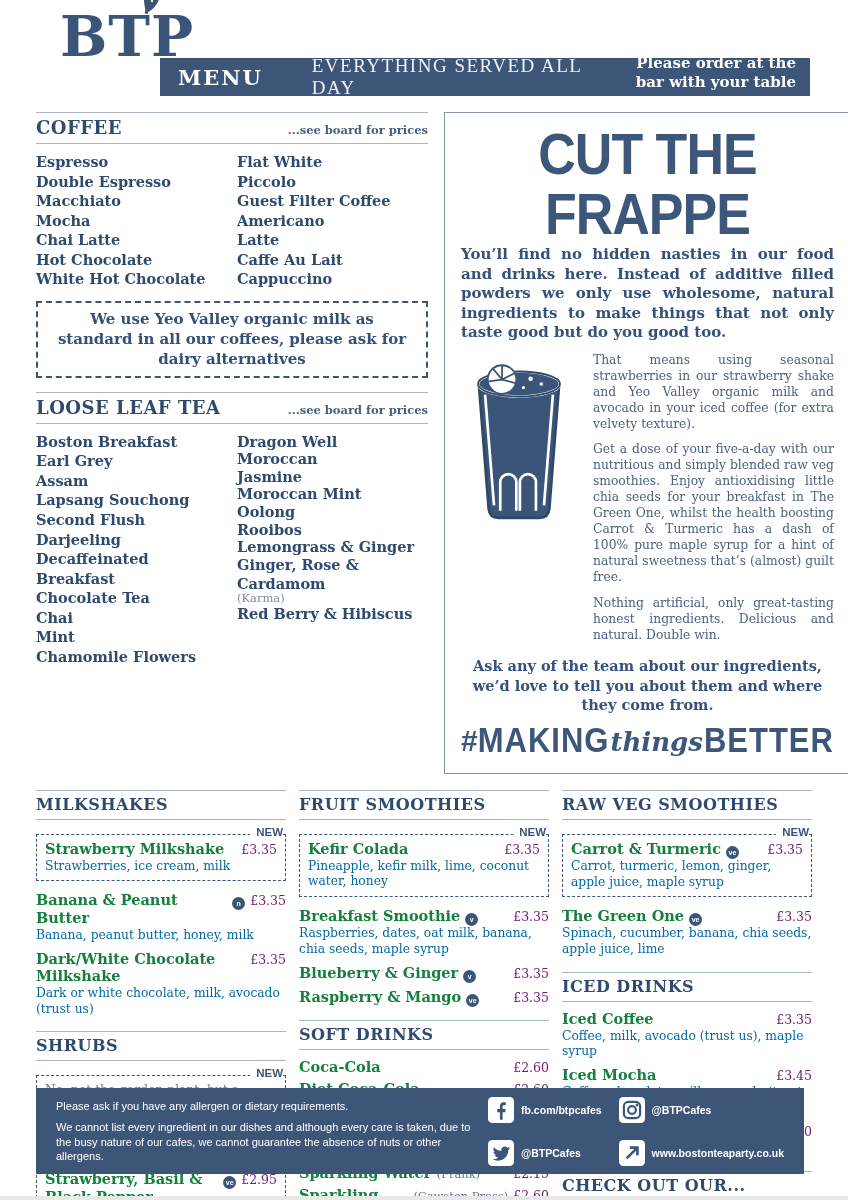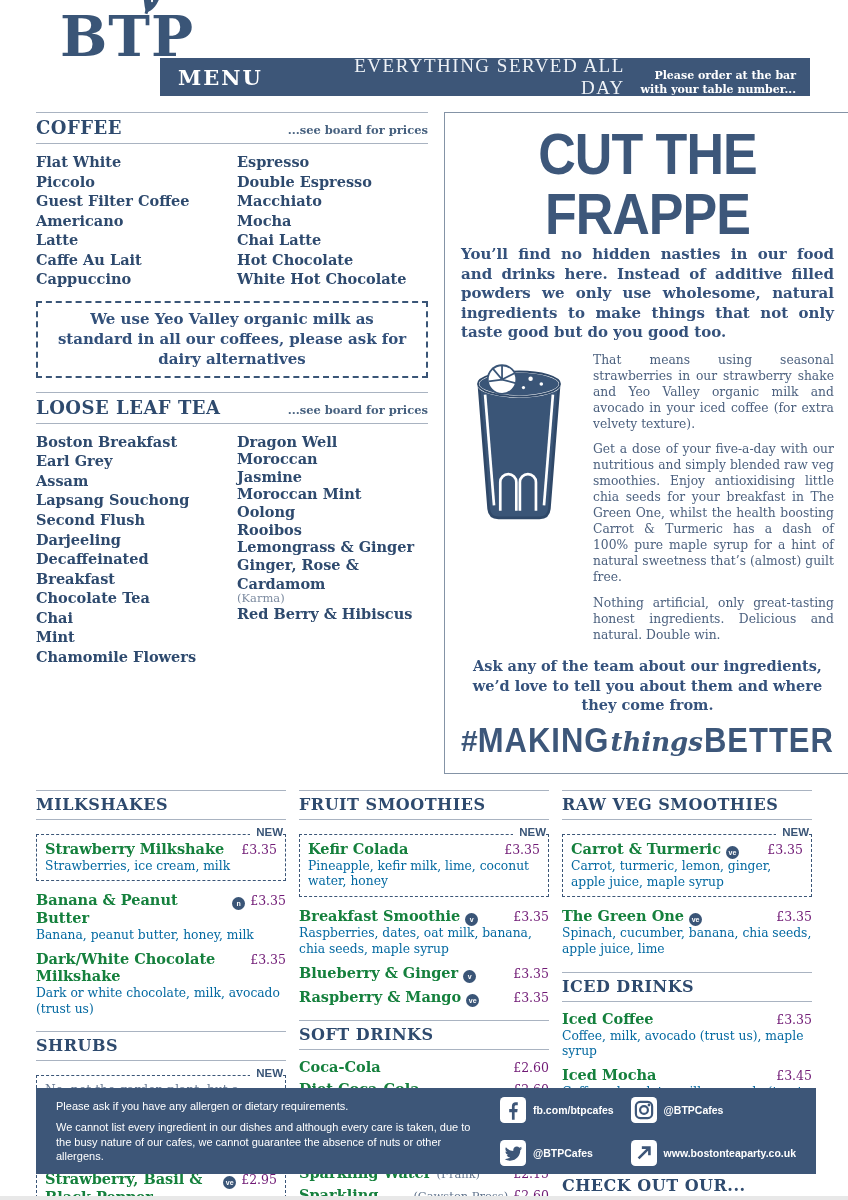--- a/index.html
+++ b/index.html
@@ -11,23 +11,23 @@
   .logo-letters{font-weight:bold;font-size:56px;line-height:1;color:#3a5577;letter-spacing:1px;}
   .leaf{position:absolute;left:80px;top:-44px;width:26px;height:46px;background:#3a5577;
         border-radius:100% 0 100% 0;transform:rotate(-14deg);}
   .leaf::after{content:"";position:absolute;left:11px;top:8px;width:2px;height:30px;background:#ffffff;
         transform:rotate(14deg);border-radius:2px;}
   .leaf-stem{position:absolute;left:86px;top:-4px;width:3px;height:10px;background:#3a5577;transform:rotate(18deg);}
   .topbar{position:absolute;left:160px;right:38px;top:58px;height:38px;background:#3d5678;
           display:flex;align-items:center;color:#fff;}
   .topbar .menu-word{font-weight:bold;font-size:21px;letter-spacing:2px;margin-left:18px;}
   .topbar .tagline{font-family:"Liberation Serif",serif;font-size:19px;letter-spacing:1.5px;margin-left:49px;
-          color:#eef2f7;font-weight:400;text-align:right;}
+          color:#eef2f7;font-weight:400;}
   .topbar .order-note{margin-left:auto;margin-right:14px;text-align:right;font-weight:bold;
-          font-size:11px;line-height:1.3;width:175px;margin-top:12px;}
+          font-size:15px;line-height:1.3;width:175px;margin-top:12px;}
 
   
   .main{position:absolute;left:36px;right:36px;top:112px;}
   .row1{display:grid;grid-template-columns:392px 1fr;gap:16px;}
   .row2{display:grid;grid-template-columns:repeat(3,1fr);gap:13px;margin-top:16px;align-items:start;}
 
   
   .sec-head{border-top:1.5px solid #a9b3c1;border-bottom:1.5px solid #a9b3c1;
             display:flex;align-items:baseline;justify-content:space-between;
             padding:4px 0 5px;margin-bottom:8px;}
@@ -76,21 +76,21 @@
   .tight .mi{margin-bottom:4.5px;}
 
   
   .featured{position:relative;border:1.6px dashed #3a5577;padding:5px 8px 4px;margin:14px 0 10px;}
   .new-tag{position:absolute;top:-9px;right:2px;background:#fff;padding:0 0 0 6px;
            font-family:"Liberation Sans",sans-serif;font-weight:bold;font-size:11.5px;color:#3a5577;text-align:center;}
   .featured .mi{margin-bottom:2px;}
   .shrub-note{font-size:12.3px;line-height:1.3;color:#6b7d96;margin:2px 0 7px;}
 
   
-  .footer{position:absolute;left:36px;right:32px;bottom:22px;height:86px;background:#3d5678;
+  .footer{position:absolute;left:36px;right:44px;bottom:22px;height:86px;background:#3d5678;
           color:#fff;display:flex;align-items:center;padding:0 20px;box-sizing:border-box;margin-top:41px;}
   .foot-left{max-width:430px;font-family:"Liberation Sans",sans-serif;}
   .foot-left p{margin:0 0 7px;font-size:11px;line-height:1.3;}
   .foot-left p:last-child{margin:0;}
   .socials{margin-left:auto;display:grid;grid-template-columns:auto auto;column-gap:26px;row-gap:10px;gap:17px;}
   .social{display:flex;align-items:center;gap:7px;text-decoration:none;color:#fff;}
   .social-label{font-family:"Liberation Sans",sans-serif;font-weight:bold;font-size:10.5px;}
   .sicon{width:26px;height:26px;flex:0 0 auto;}
 </style>
 </head>
@@ -114,36 +114,36 @@
     <div class="row1">
       <div>
 
         <section>
           <div class="sec-head">
             <h3 class="sec-title">COFFEE</h3>
             <span class="board-note">...see board for prices</span>
           </div>
           <div class="twocol">
             <div>
+                <div class="li">Espresso</div>
+                <div class="li">Double Espresso</div>
+                <div class="li">Macchiato</div>
+                <div class="li">Mocha</div>
+                <div class="li">Chai Latte</div>
+                <div class="li">Hot Chocolate</div>
+                <div class="li">White Hot Chocolate</div>
+              </div>
+            <div>
                 <div class="li">Flat White</div>
                 <div class="li">Piccolo</div>
                 <div class="li">Guest Filter Coffee</div>
                 <div class="li">Americano</div>
                 <div class="li">Latte</div>
                 <div class="li">Caffe Au Lait</div>
                 <div class="li">Cappuccino</div>
-              </div>
-            <div>
-                <div class="li">Espresso</div>
-                <div class="li">Double Espresso</div>
-                <div class="li">Macchiato</div>
-                <div class="li">Mocha</div>
-                <div class="li">Chai Latte</div>
-                <div class="li">Hot Chocolate</div>
-                <div class="li">White Hot Chocolate</div>
               </div>
           </div>
         </section>
 
         <div class="milk-note">We use Yeo Valley organic milk as standard in all our coffees, please ask for dairy alternatives</div>
 
         <section>
           <div class="sec-head">
             <h3 class="sec-title">LOOSE LEAF TEA</h3>
             <span class="board-note">...see board for prices</span>

